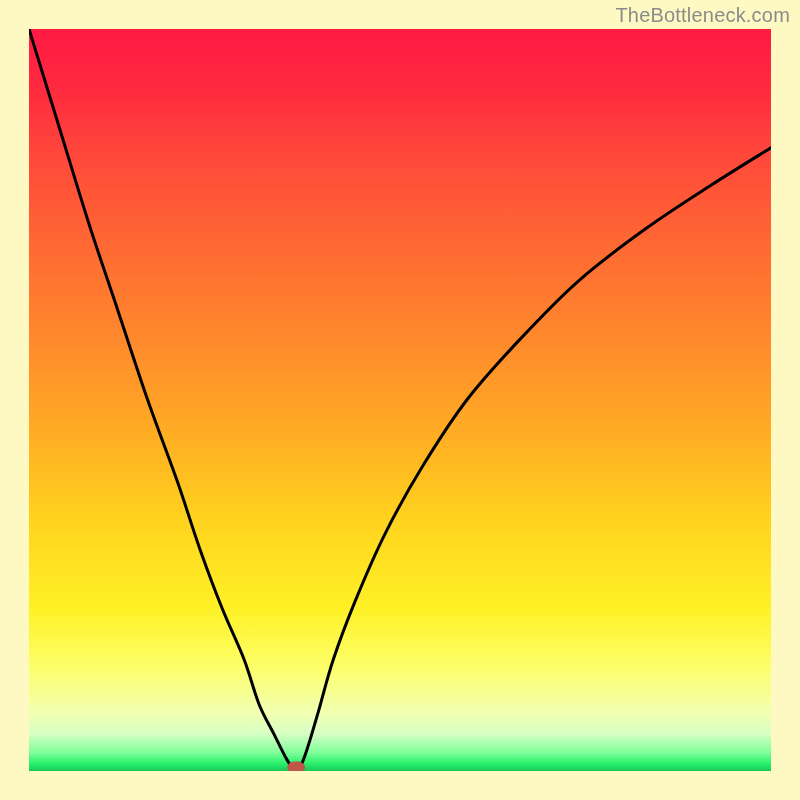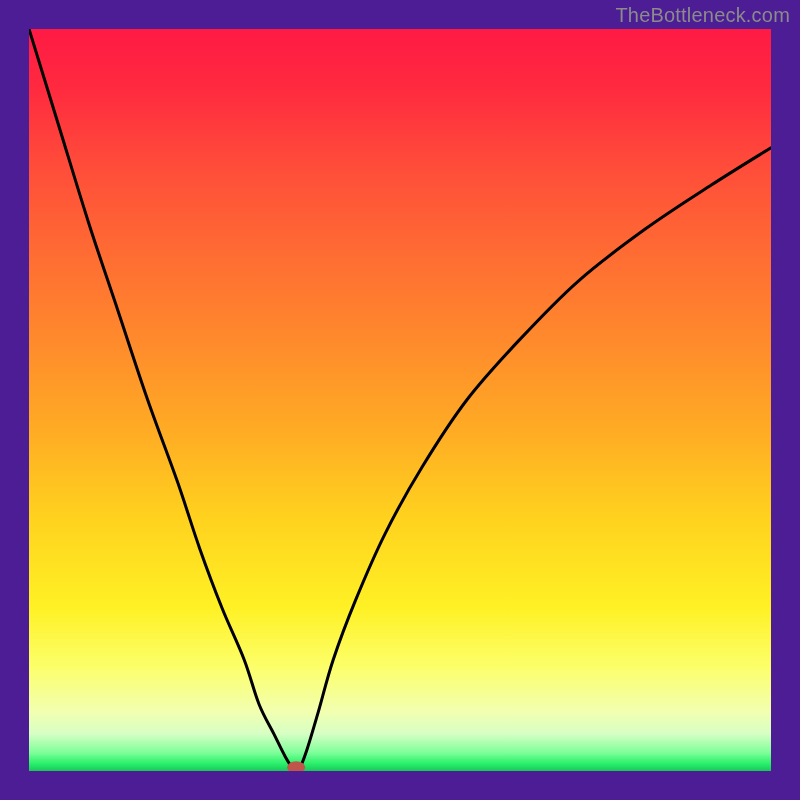--- a/index.html
+++ b/index.html
@@ -8,21 +8,21 @@
     width: 800px;
     height: 800px;
     background: #000;
     overflow: hidden;
     font-family: Arial, Helvetica, sans-serif;
   }
   .frame {
     position: relative;
     width: 800px;
     height: 800px;
-    background: #4c1d95;
+    background: #fef9c3;
   }
   .plot-area {
     position: absolute;
     left: 29px;
     top: 29px;
     width: 742px;
     height: 742px;
     
     background: linear-gradient(to bottom,
       #ff1a44 0%,

